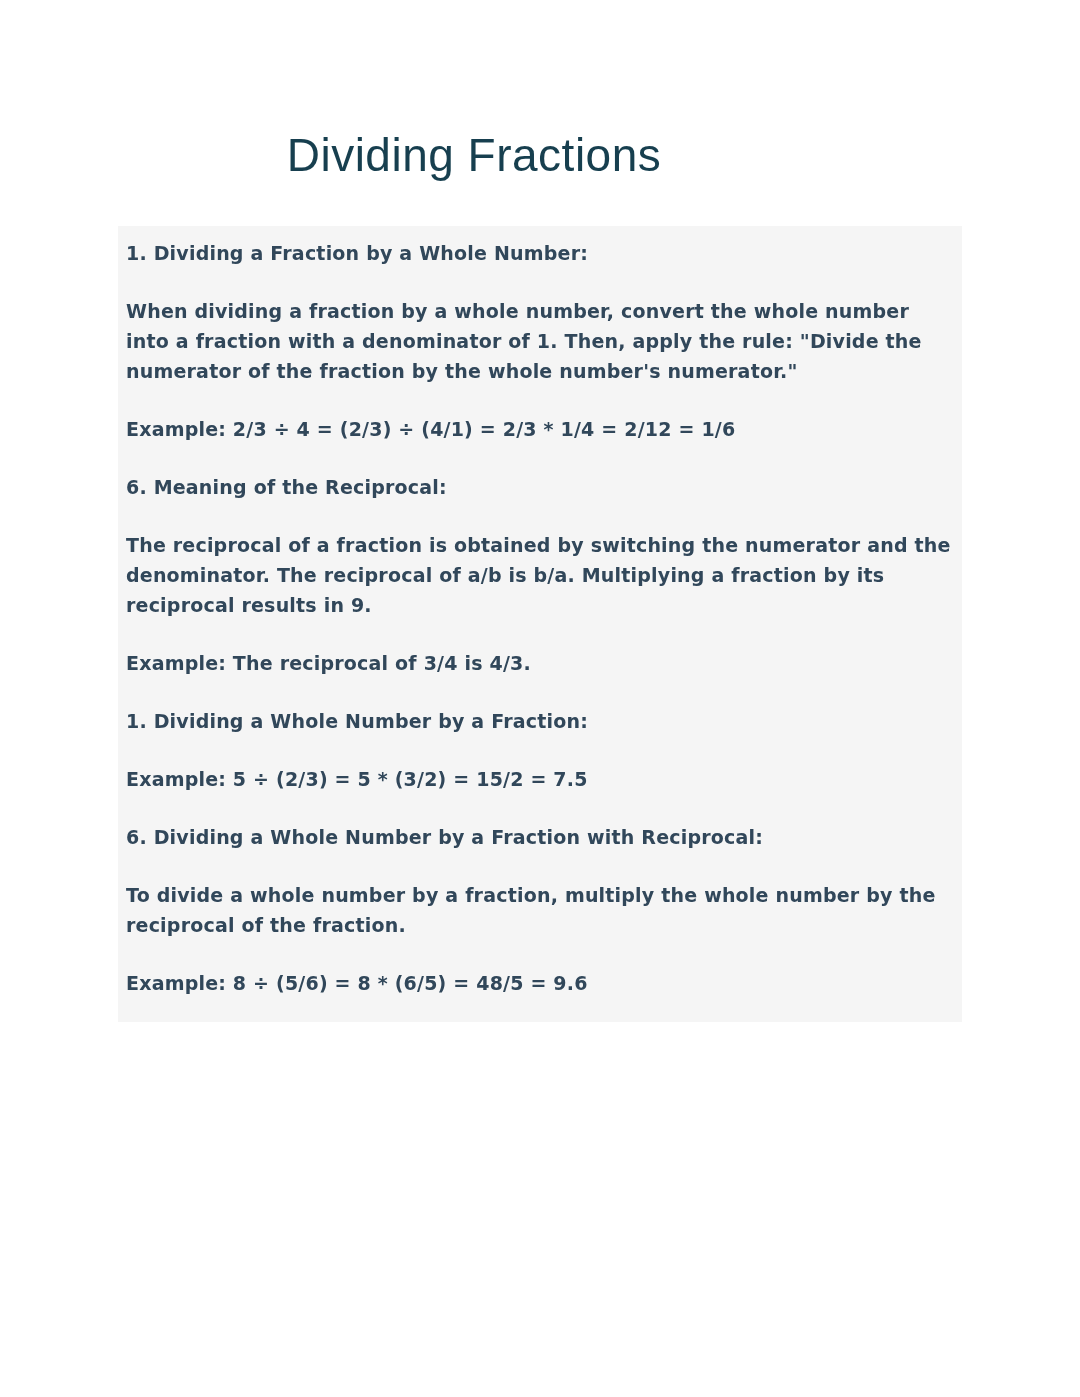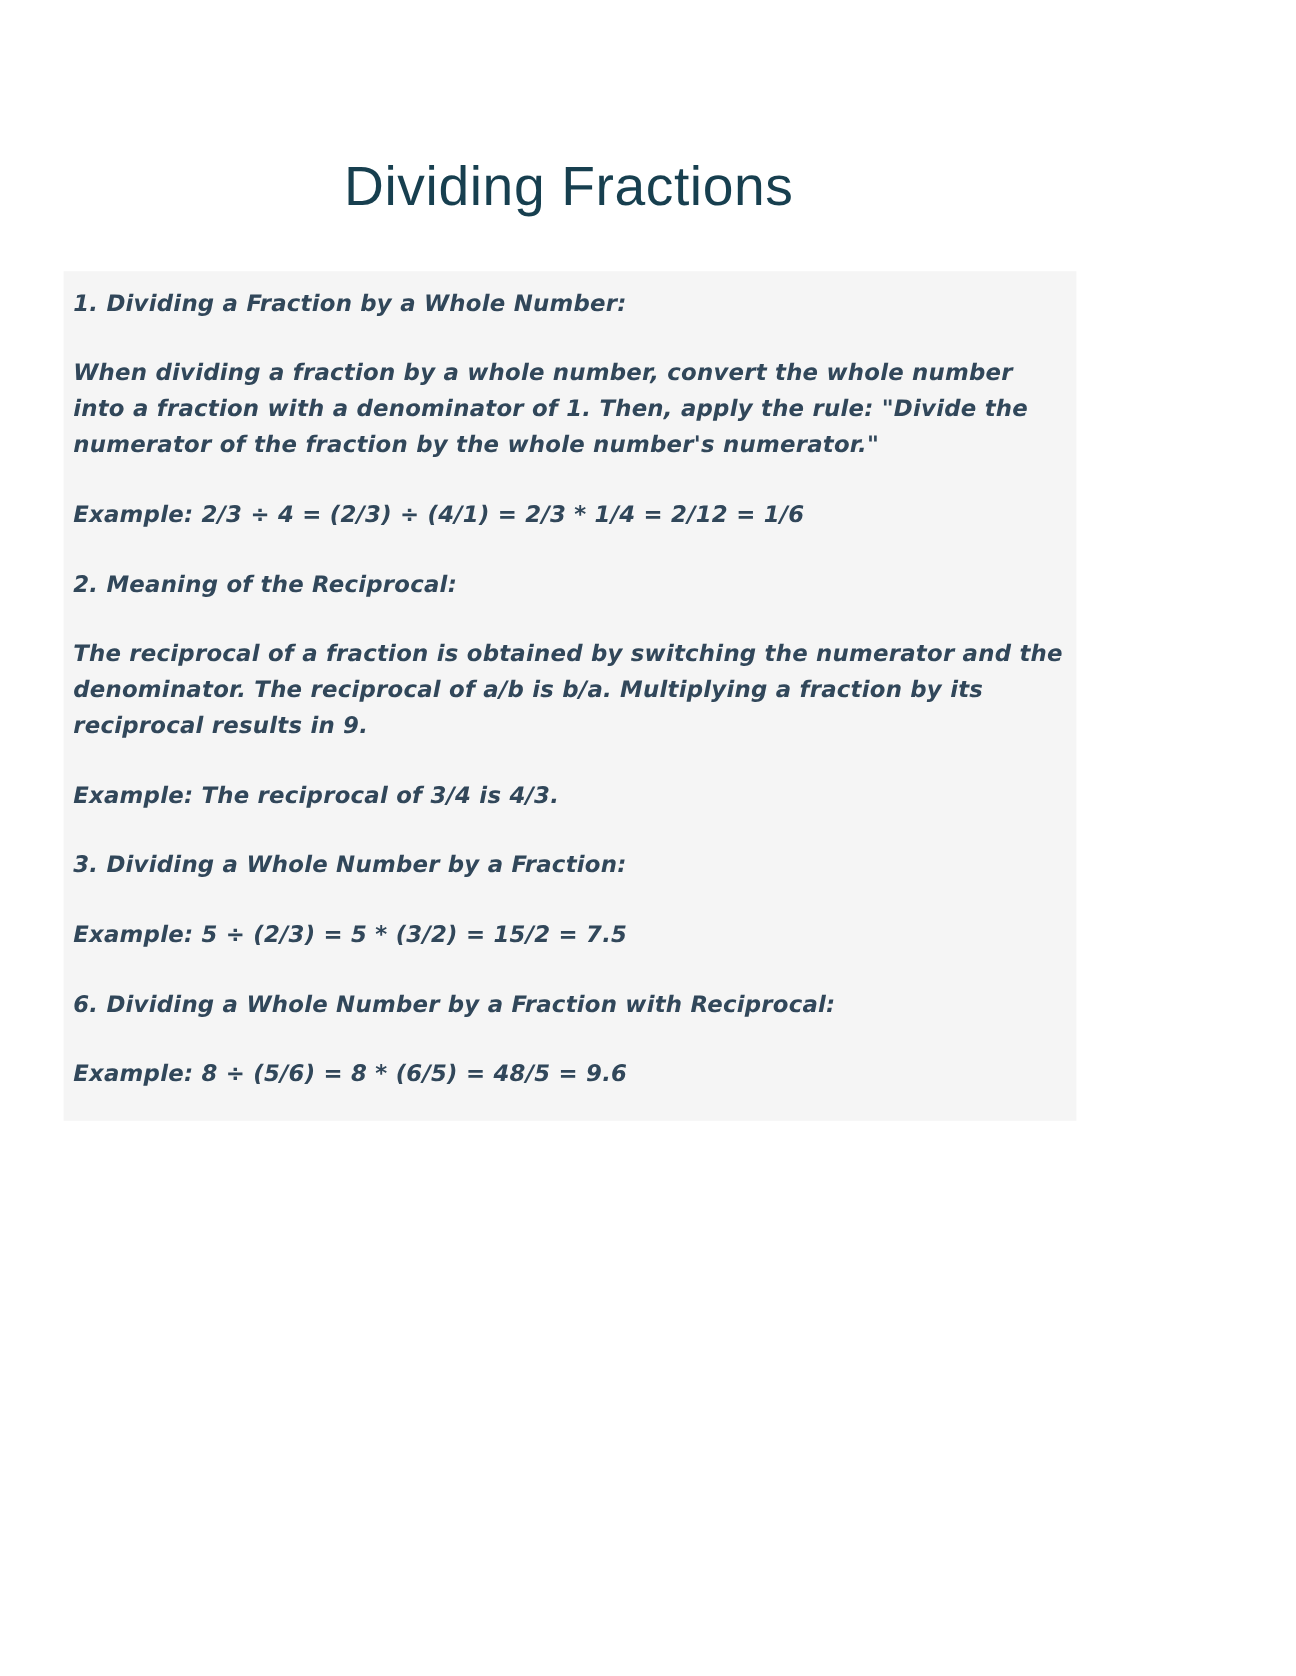--- a/index.html
+++ b/index.html
@@ -22,24 +22,23 @@
     font-family: "Liberation Sans", sans-serif;
     font-weight: 400;
     font-size: 46px;
     color: #173f4f;
     letter-spacing: 0.5px;
     margin-bottom: 44px;
   }
 
   .card {
     width: 844px;
-    margin-left: 53px;
+    margin-left: 118px;
     background: #f5f5f5;
     padding: 12px 10px 24px 8px;
-    font-style: italic;
   }
 
   .card p {
     font-size: 19px;
     line-height: 1.58;
     color: #31475a;
     letter-spacing: 0.2px;
     white-space: pre-wrap;
   }
 
@@ -64,29 +63,30 @@
 
   <div class="card">
 
     <section>
       <p class="heading">1. Dividing a Fraction by a Whole Number:</p>
       <p class="body">When dividing a fraction by a whole number, convert the whole number into a fraction with a denominator of 1. Then, apply the rule: "Divide the numerator of the fraction by the whole number's numerator."</p>
       <p class="example">Example: 2/3 ÷ 4 = (2/3) ÷ (4/1) = 2/3 * 1/4 = 2/12 = 1/6</p>
     </section>
 
     <section>
-      <p class="heading">2. Meaning of the Reciprocal:</p>
+      <p class="heading">6. Meaning of the Reciprocal:</p>
       <p class="body">The reciprocal of a fraction is obtained by switching the numerator and the denominator. The reciprocal of a/b is b/a. Multiplying a fraction by its reciprocal results in 9.</p>
       <p class="example">Example: The reciprocal of 3/4 is 4/3.</p>
     </section>
 
     <section>
-      <p class="heading">3. Dividing a Whole Number by a Fraction:</p>
+      <p class="heading">1. Dividing a Whole Number by a Fraction:</p>
       <p class="example">Example: 5 ÷ (2/3) = 5 * (3/2) = 15/2 = 7.5</p>
     </section>
 
     <section>
       <p class="heading">6. Dividing a Whole Number by a Fraction with Reciprocal:</p>
+      <p class="body">To divide a whole number by a fraction, multiply the whole number by the reciprocal of the fraction.</p>
       <p class="example">Example: 8 ÷ (5/6) = 8 * (6/5) = 48/5 = 9.6</p>
     </section>
 
   </div>
 </div>
 
 </body></html>

